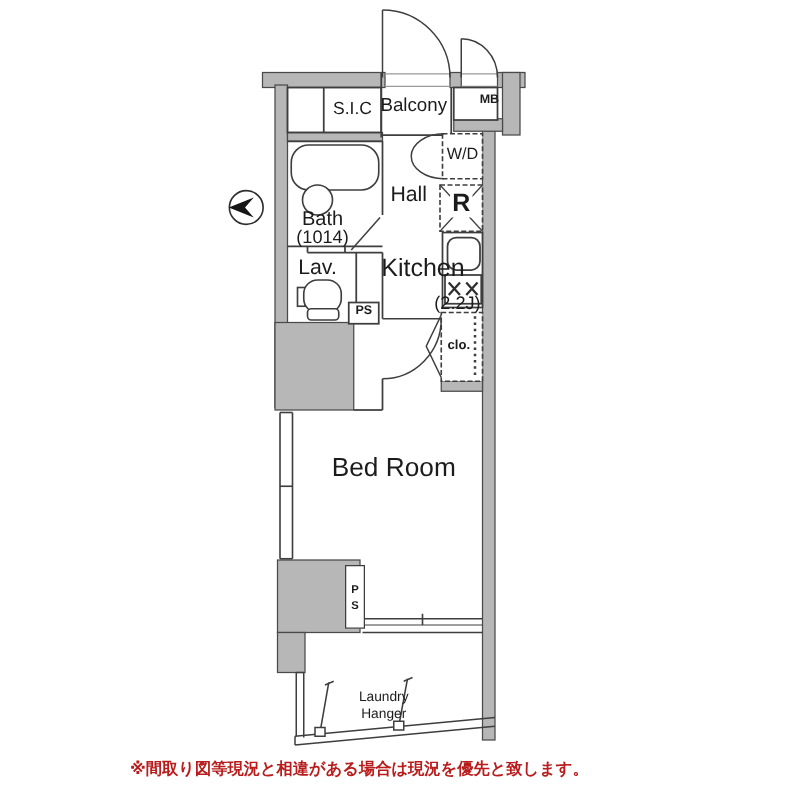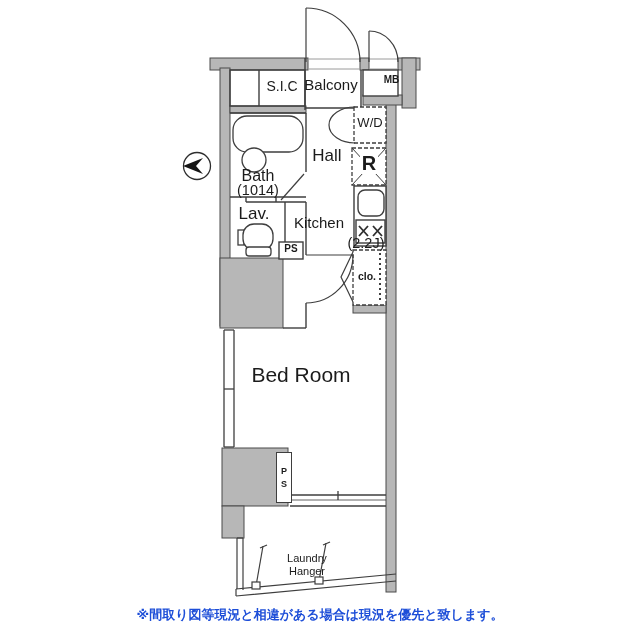--- a/index.html
+++ b/index.html
@@ -8,22 +8,22 @@
     font-family:"Liberation Sans","DejaVu Sans",sans-serif;color:#1b1b1b;
   }
   .plan-svg{position:absolute;left:0;top:0;}
   .lbl{position:absolute;text-align:center;line-height:1.08;white-space:nowrap;color:#1b1b1b;}
   .lbl .bgw{background:#ffffff;padding:0 2px;}
   .ps-lower{
     position:absolute;left:276px;top:452px;width:14px;height:49px;
     border:1.5px solid #3e3e3e;background:#fff;display:flex;flex-direction:column;
     align-items:center;justify-content:center;gap:3px;font-size:9px;font-weight:bold;
   }
-  .footnote{position:absolute;left:88px;top:606px;width:464px;text-align:center;
-    font-size:13px;font-weight:bold;color:#1d4ed8;}
+  .footnote{position:absolute;left:104px;top:606px;width:464px;
+    font-size:13px;font-weight:bold;color:#b91c1c;}
 </style>
 </head>
 <body>
 
 <div class="canvas">
 
   <svg class="plan-svg" width="639" height="640" viewBox="0 0 639 640">
 
     <g fill="#b7b7b7" stroke="#4a4a4a" stroke-width="1">
       <rect x="210" y="58" width="98" height="12"></rect>
@@ -160,25 +160,25 @@
 
   <div class="lbl" style="left:257px;top:79px;width:50px;font-size:14px;">S.I.C</div>
   <div class="lbl" style="left:302px;top:77px;width:58px;font-size:15px;">Balcony</div>
   <div class="lbl" style="left:374px;top:75px;width:35px;font-size:10px;font-weight:bold;">MB</div>
   <div class="lbl" style="left:354px;top:116px;width:32px;font-size:13px;">W/D</div>
   <div class="lbl" style="left:302px;top:147px;width:50px;font-size:17px;">Hall</div>
   <div class="lbl" style="left:352px;top:153px;width:34px;font-size:20px;font-weight:bold;"><span class="bgw">R</span></div>
   <div class="lbl" style="left:228px;top:167px;width:60px;font-size:16px;">Bath</div>
   <div class="lbl" style="left:224px;top:183px;width:68px;font-size:14.5px;">(1014)</div>
   <div class="lbl" style="left:228px;top:205px;width:52px;font-size:17px;">Lav.</div>
-  <div class="lbl" style="left:292px;top:205px;width:54px;font-size:15px;margin-top:10px;">Kitchen</div>
+  <div class="lbl" style="left:305px;top:205px;width:54px;font-size:20px;">Kitchen</div>
   <div class="lbl" style="left:305px;top:236px;width:50px;font-size:14.5px;padding-left:36px;">(2.2J)</div>
   <div class="lbl" style="left:279px;top:244px;width:24px;font-size:10px;font-weight:bold;">PS</div>
   <div class="lbl" style="left:354px;top:271px;width:26px;font-size:10.5px;font-weight:bold;"><span class="bgw">clo.</span></div>
-  <div class="lbl" style="left:226px;top:364px;width:150px;font-size:21px;">Bed Room</div>
+  <div class="lbl" style="left:240px;top:364px;width:150px;font-size:21px;">Bed Room</div>
 
   <div class="ps-lower">
     <span>P</span>
     <span>S</span>
   </div>
 
   <div class="lbl" style="left:272px;top:553px;width:70px;font-size:11px;">Laundry</div>
   <div class="lbl" style="left:272px;top:566px;width:70px;font-size:11px;">Hanger</div>
 
   <div class="footnote">※間取り図等現況と相違がある場合は現況を優先と致します。</div>

